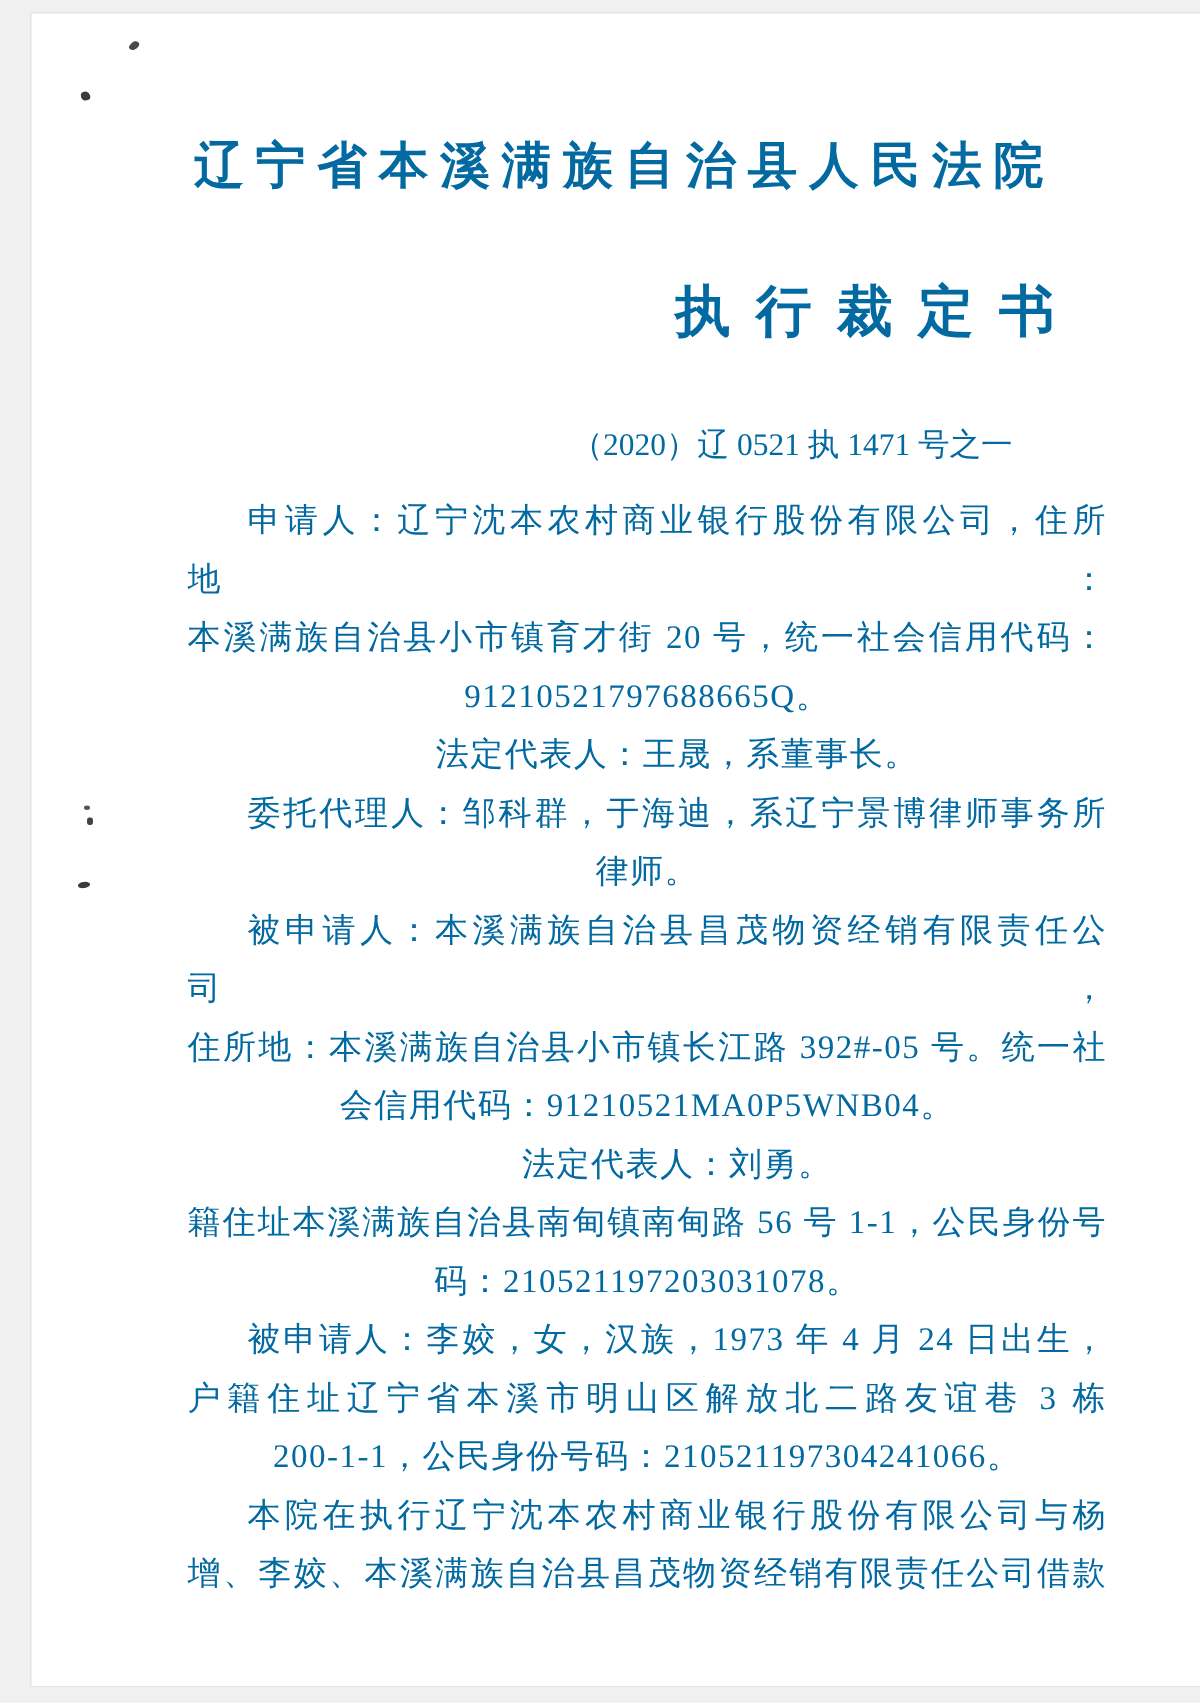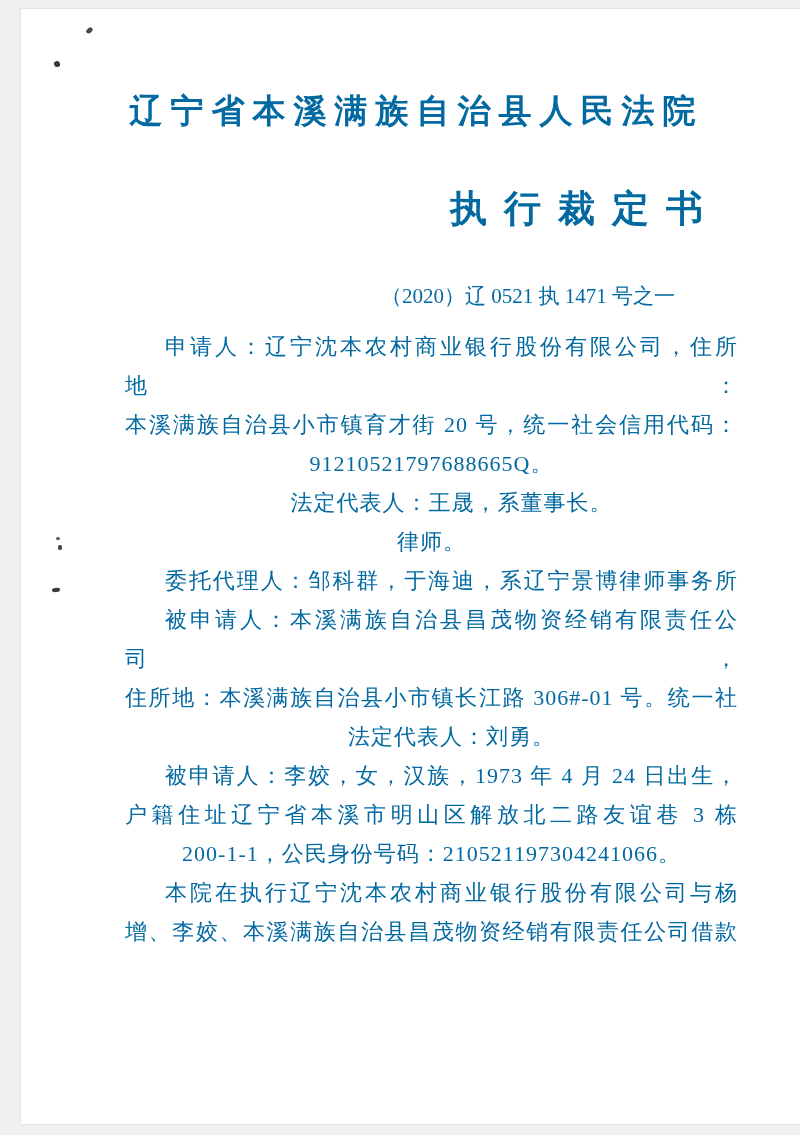--- a/index.html
+++ b/index.html
@@ -94,34 +94,37 @@
       <span class="line indent just">申请人：辽宁沈本农村商业银行股份有限公司，住所地：</span>
       <span class="line just">本溪满族自治县小市镇育才街 20 号，统一社会信用代码：</span>
       <span class="line">91210521797688665Q。</span>
     </div>
 
     <div class="para">
       <span class="line indent">法定代表人：王晟，系董事长。</span>
     </div>
 
     <div class="para">
+      <span class="line indent just">委托代理人：邹科群，于海迪，系辽宁景博律师事务所</span>
       <span class="line">律师。</span>
-      <span class="line indent just">委托代理人：邹科群，于海迪，系辽宁景博律师事务所</span>
     </div>
 
     <div class="para">
       <span class="line indent just">被申请人：本溪满族自治县昌茂物资经销有限责任公司，</span>
-      <span class="line just">住所地：本溪满族自治县小市镇长江路 306#-01 号。统一社</span>
+      <span class="line just">住所地：本溪满族自治县小市镇长江路 392#-05 号。统一社</span>
+      <span class="line">会信用代码：91210521MA0P5WNB04。</span>
     </div>
 
     <div class="para">
       <span class="line indent">法定代表人：刘勇。</span>
     </div>
 
     <div class="para">
+      <span class="line just">籍住址本溪满族自治县南甸镇南甸路 56 号 1-1，公民身份号</span>
+      <span class="line">码：210521197203031078。</span>
     </div>
 
     <div class="para">
       <span class="line indent just">被申请人：李姣，女，汉族，1973 年 4 月 24 日出生，</span>
       <span class="line just">户籍住址辽宁省本溪市明山区解放北二路友谊巷 3 栋</span>
       <span class="line">200-1-1，公民身份号码：210521197304241066。</span>
     </div>
 
     <div class="para">
       <span class="line indent just">本院在执行辽宁沈本农村商业银行股份有限公司与杨</span>

